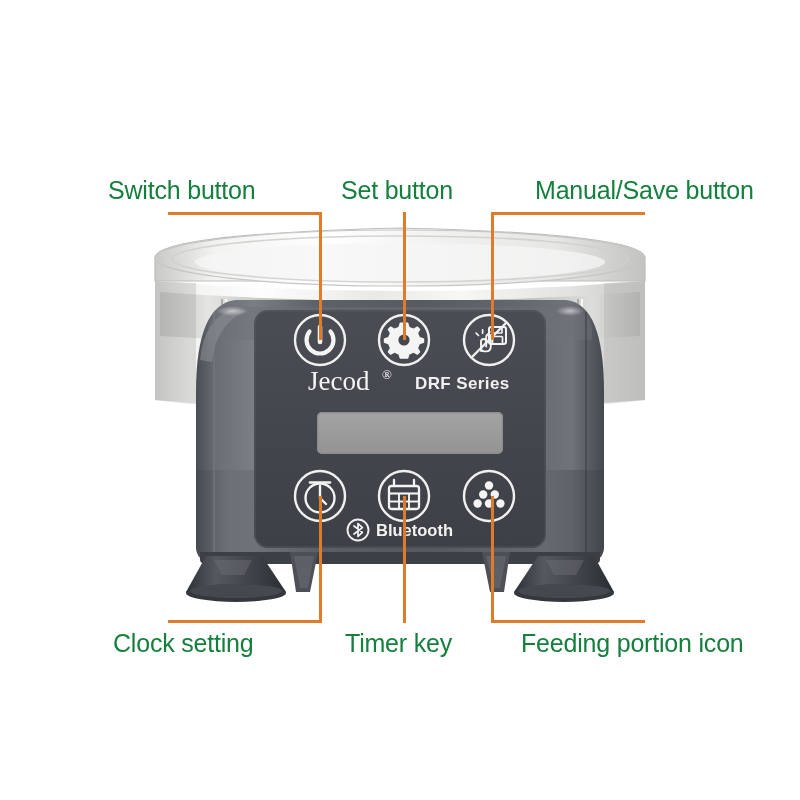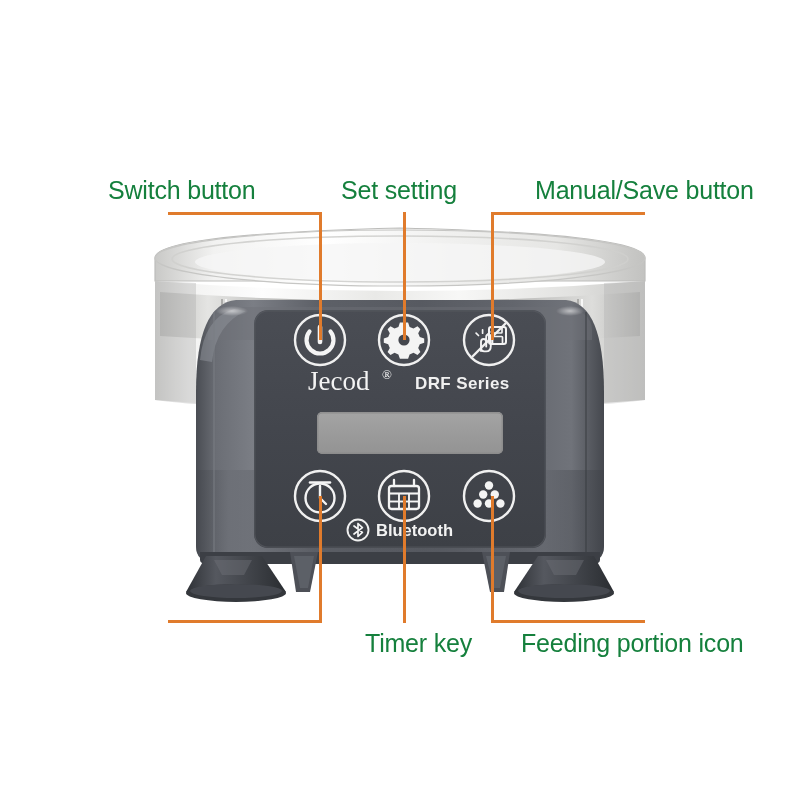--- a/index.html
+++ b/index.html
@@ -18,21 +18,21 @@
     color:#15803d;
     font-size:25px;
     font-family:"Liberation Sans", sans-serif;
     white-space:nowrap;
     letter-spacing:-0.2px;
   }
   .cl-switch{left:108px;top:176px;}
   .cl-set{left:341px;top:176px;}
   .cl-manual{left:527px;top:176px;margin-left:8px;}
   .cl-clock{left:113px;top:629px;}
-  .cl-timer{left:365px;top:629px;text-align:right;}
+  .cl-timer{left:345px;top:629px;text-align:right;}
   .cl-feed{left:521px;top:629px;}
 
   
   .lead{position:absolute;background:#e07b2c;}
   .lead-h{height:3px;}
   .lead-v{width:3px;}
 
   
   #device{position:absolute;left:0;top:0;width:800px;height:800px;}
 </style>
@@ -279,18 +279,19 @@
 
   <div class="lead lead-v" style="left:319px;top:496px;height:127px;"></div>
   <div class="lead lead-h" style="left:168px;top:620px;width:154px;"></div>
 
   <div class="lead lead-v" style="left:403px;top:496px;height:127px;"></div>
 
   <div class="lead lead-v" style="left:491px;top:496px;height:127px;"></div>
   <div class="lead lead-h" style="left:491px;top:620px;width:154px;"></div>
 
   <div class="callout cl-switch">Switch button</div>
-  <div class="callout cl-set">Set setting</div>
+  <div class="callout cl-set">Set button</div>
   <div class="callout cl-manual">Manual/Save button</div>
+  <div class="callout cl-clock">Clock setting</div>
   <div class="callout cl-timer">Timer key</div>
   <div class="callout cl-feed">Feeding portion icon</div>
 
 </div>
 
 </body></html>

